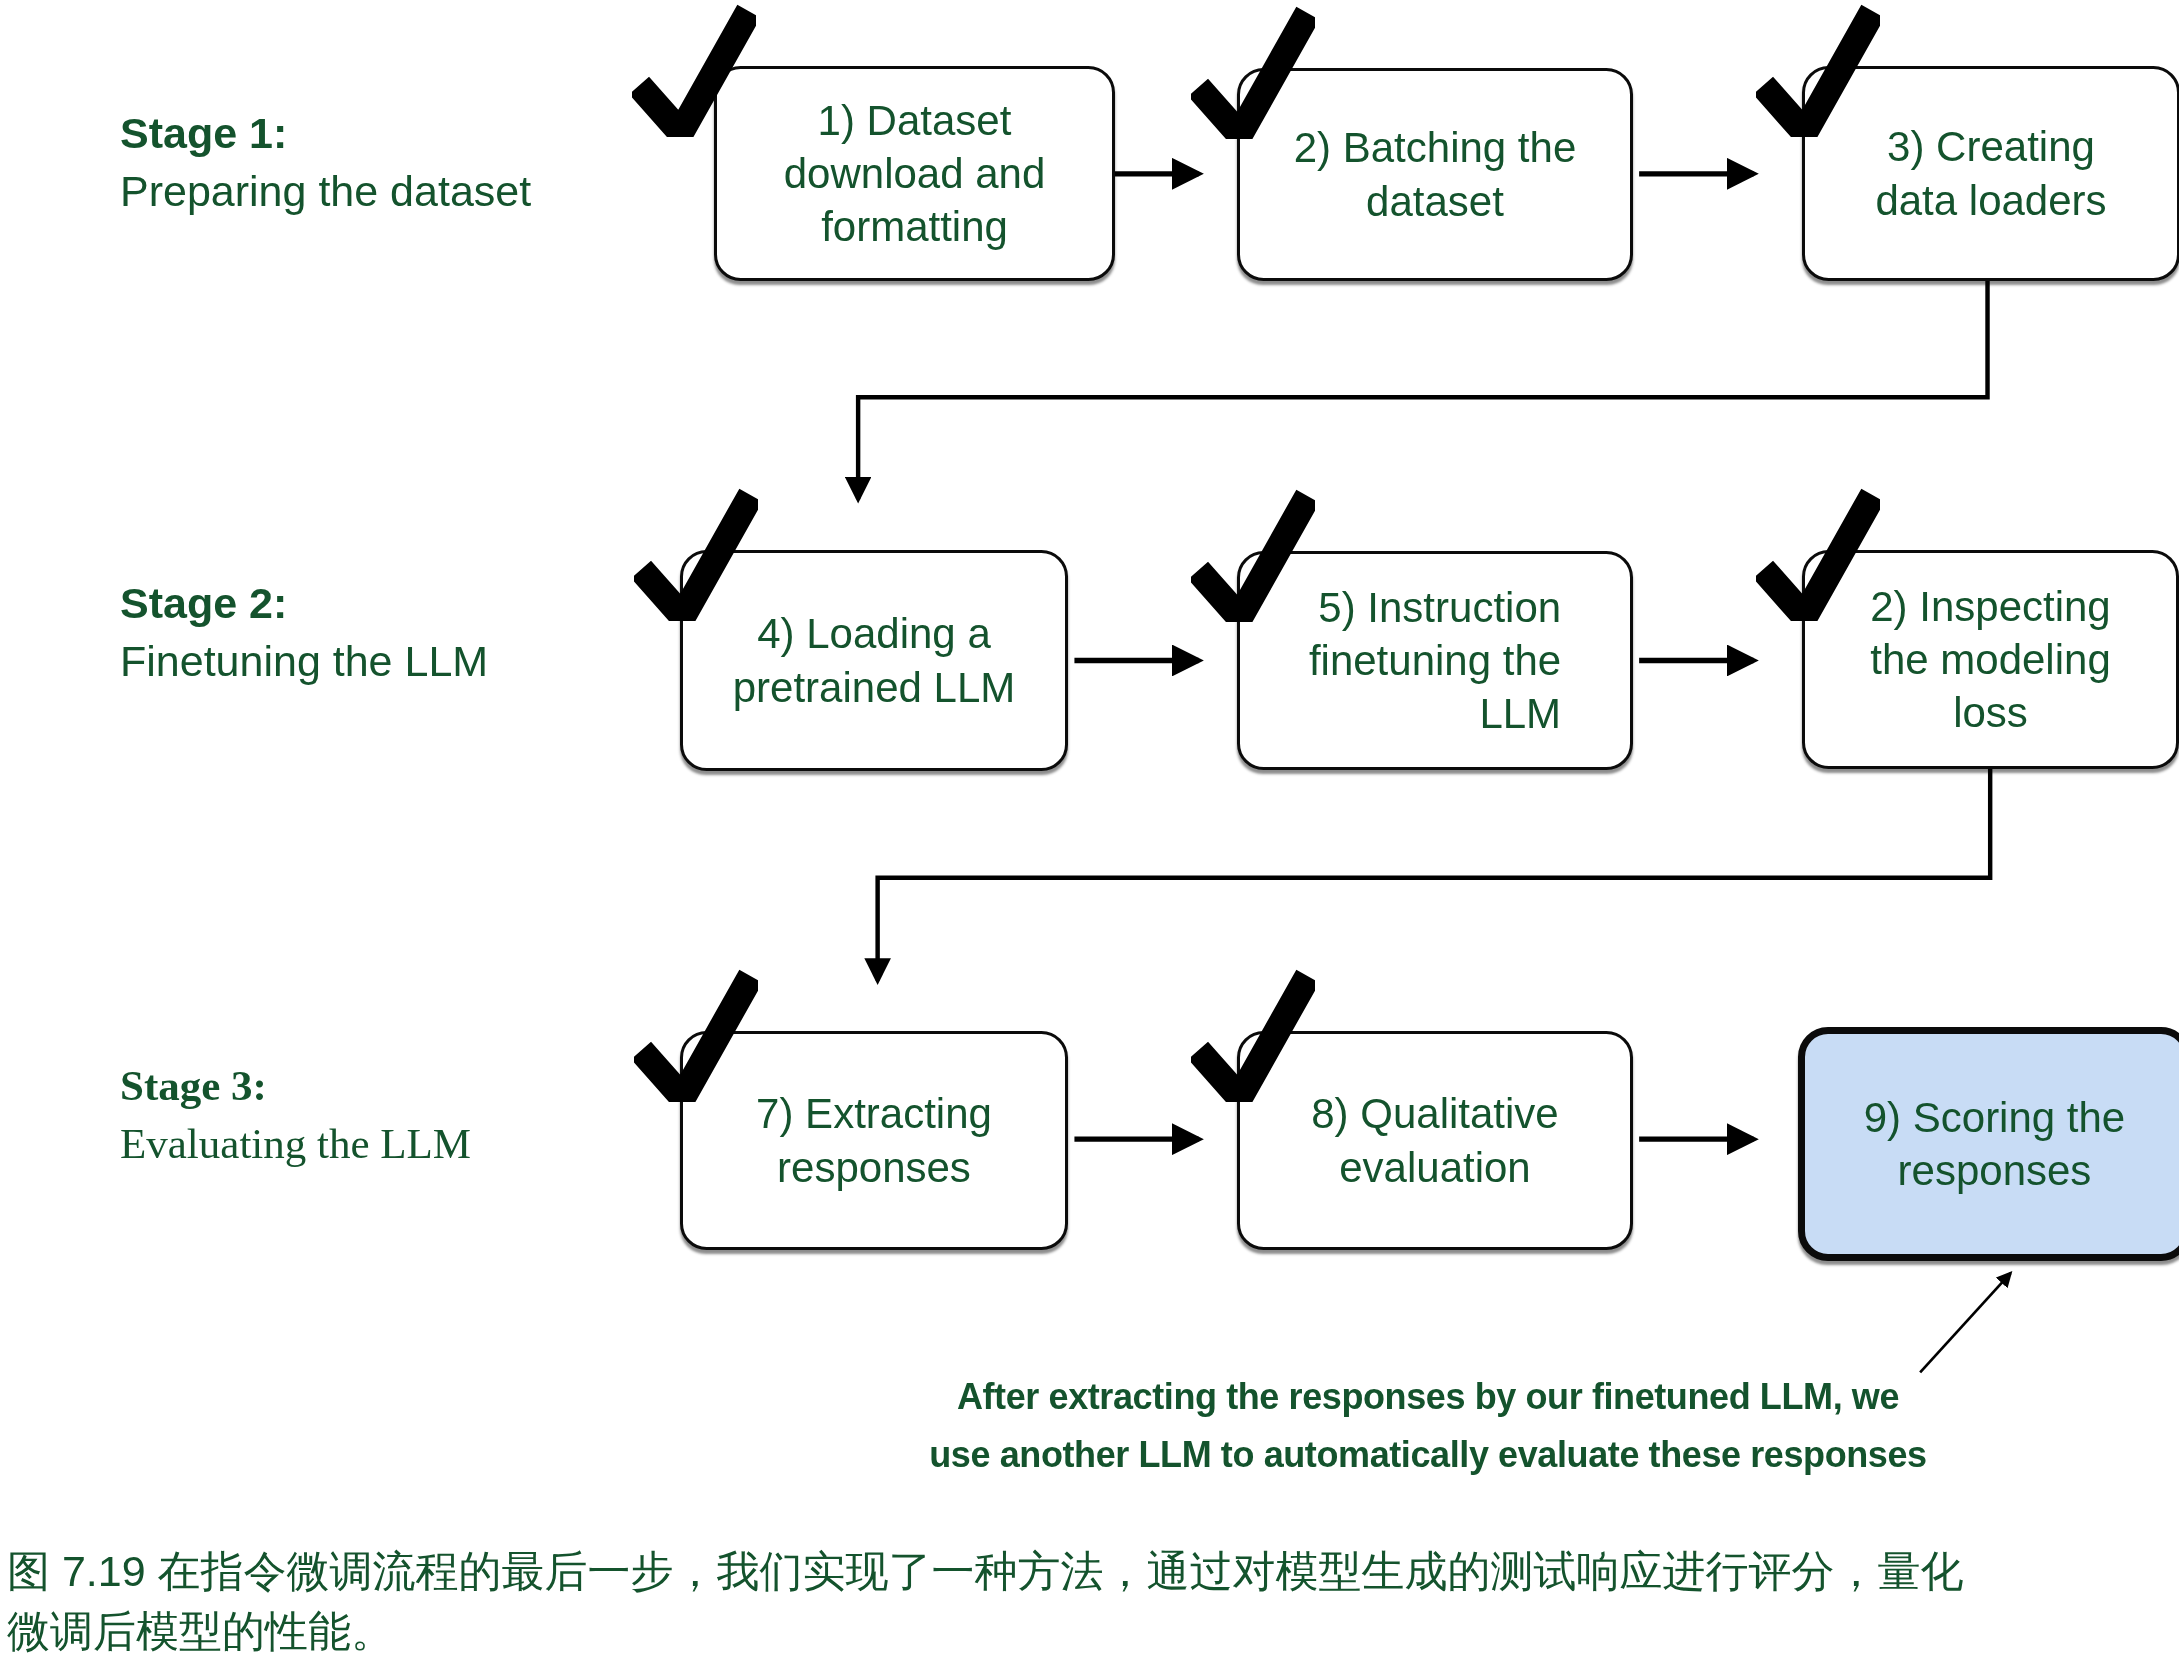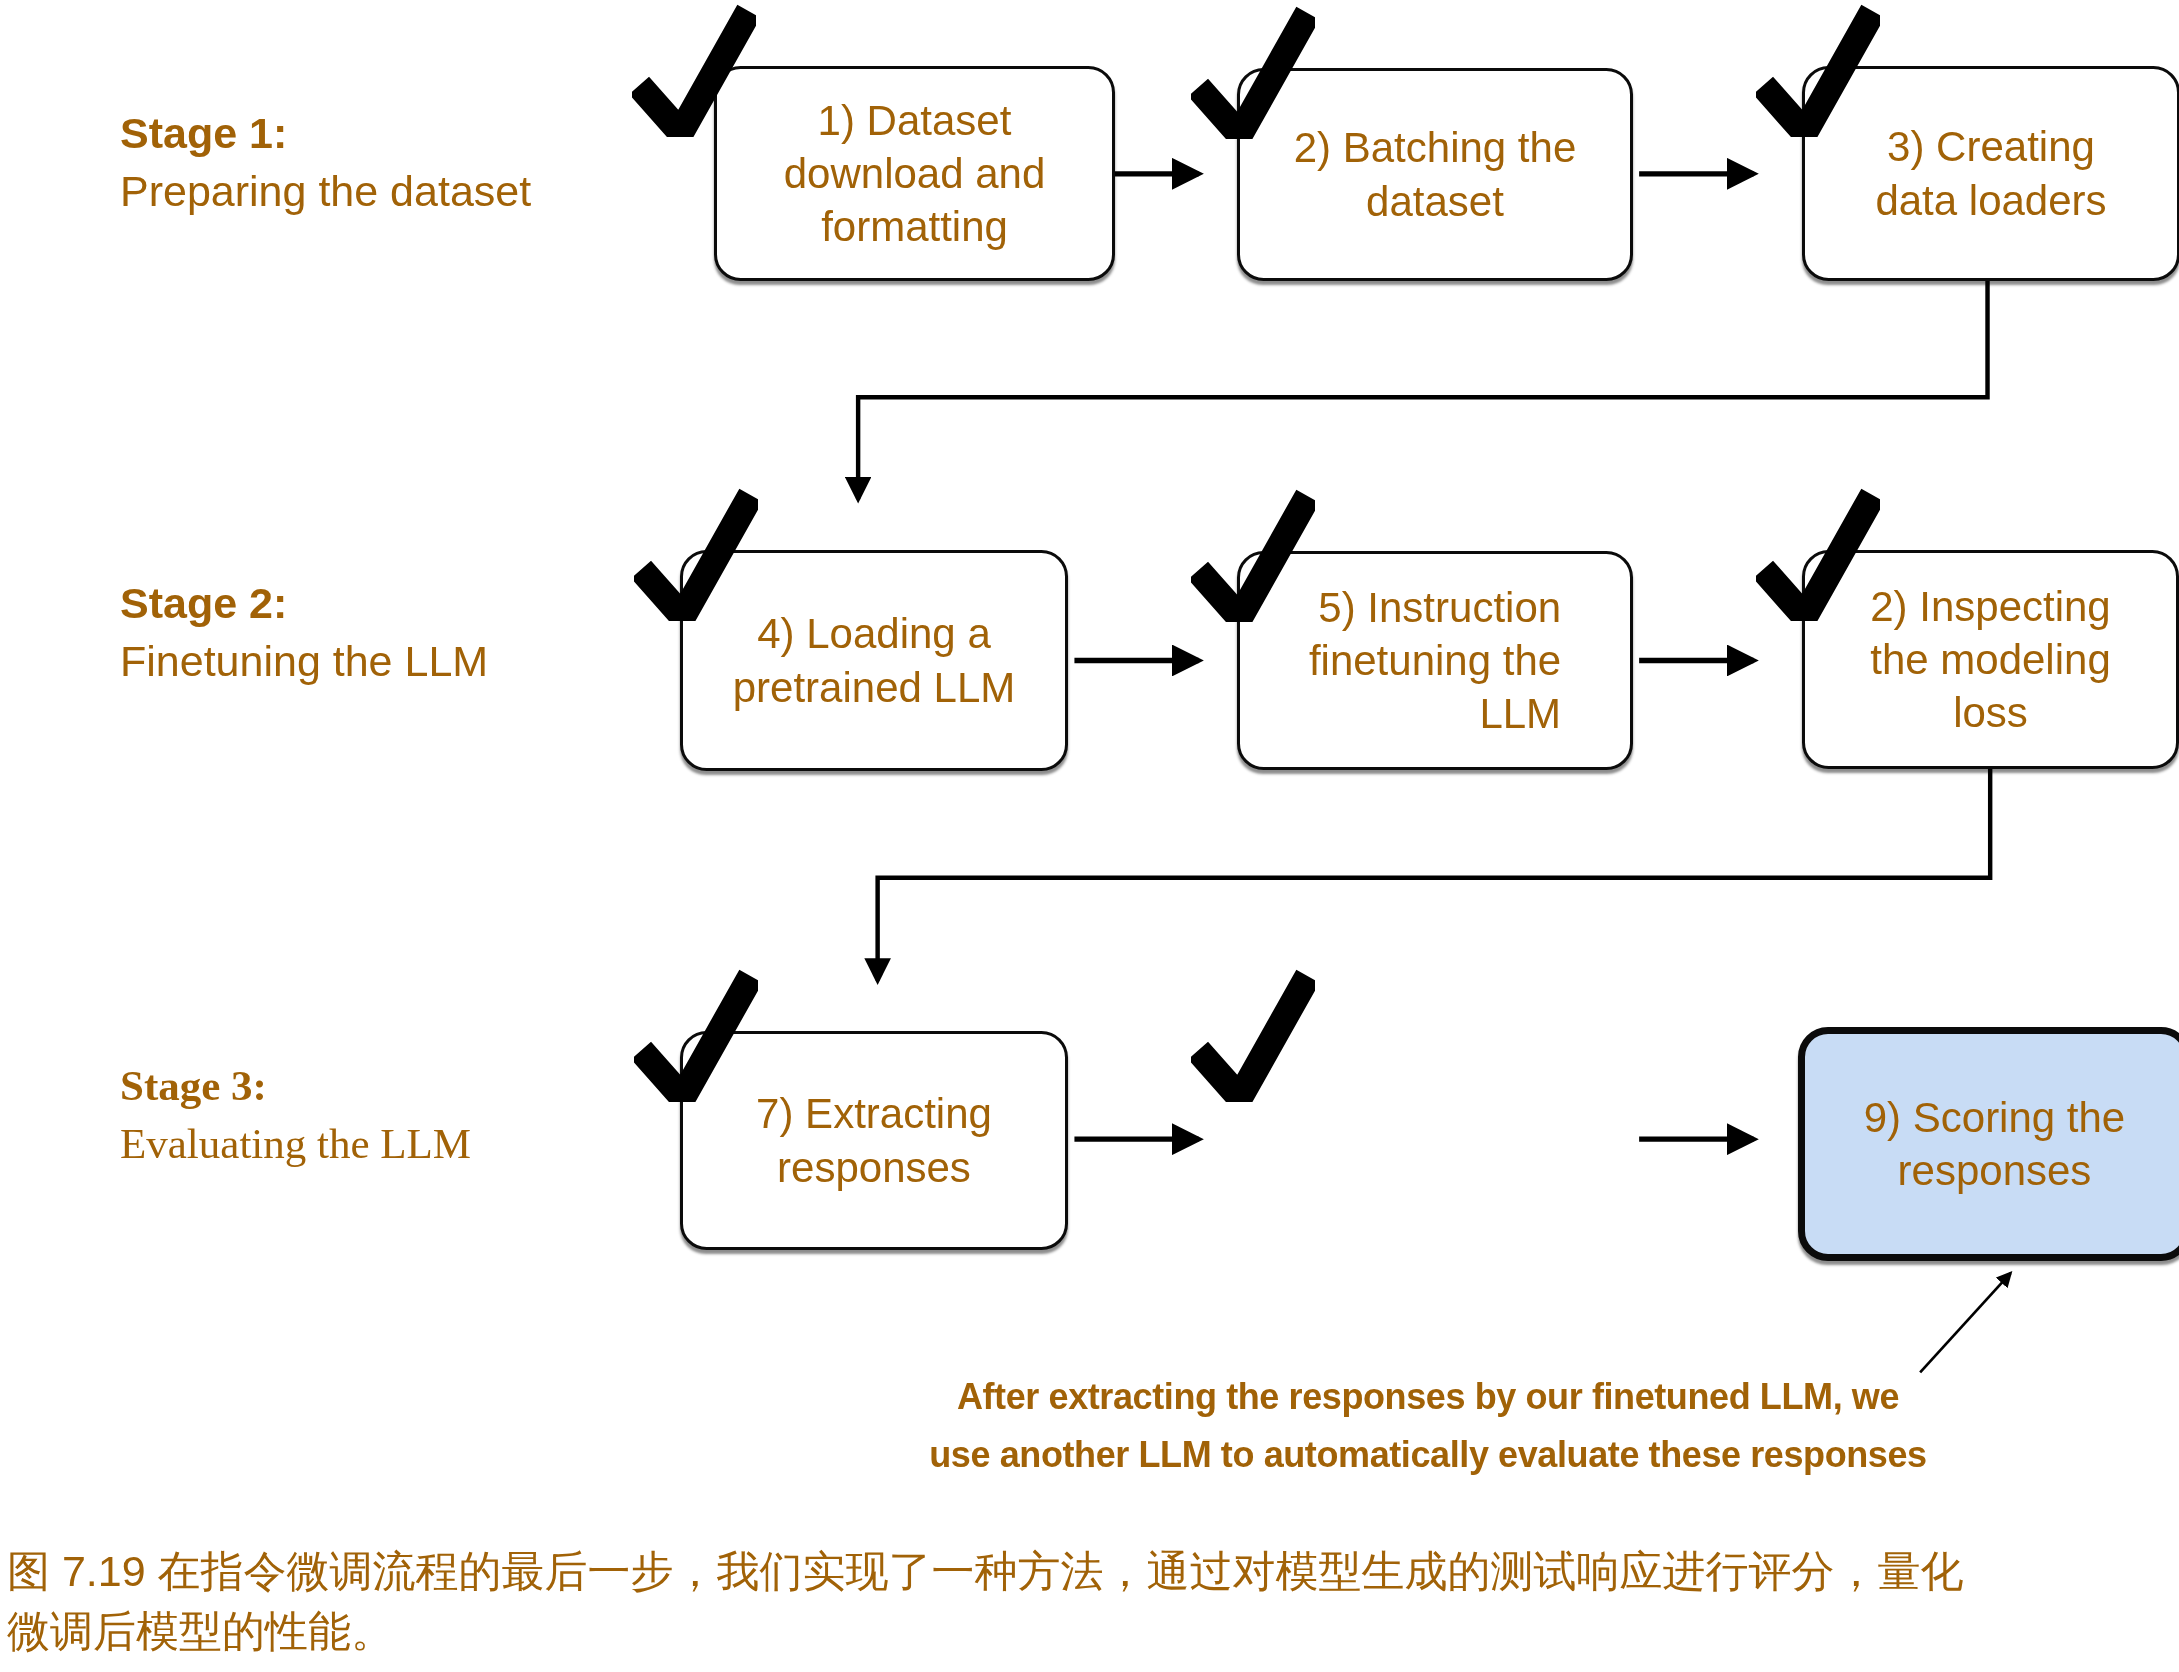--- a/index.html
+++ b/index.html
@@ -1,18 +1,18 @@
 <!DOCTYPE html>
 <html style="font-size:14px"><head>
 <meta charset="utf-8">
 <style>
   html,body{margin:0;padding:0;background:#ffffff;}
   .canvas{
     position:relative; width:2179px; height:1672px; background:#ffffff;
-    font-family:"Liberation Sans", sans-serif; color:#a16207; overflow:hidden;
+    font-family:"Liberation Sans", sans-serif; color:#14532d; overflow:hidden;
   }
   svg.overlay{position:absolute; left:0; top:0; width:2179px; height:1672px; pointer-events:none;}
   .box{
     position:absolute; display:flex; align-items:center; justify-content:center;
     text-align:center; background:#ffffff; border:3.5px solid #0b0b0b; border-radius:26.6px;
     font-size:42px; line-height:1.27; white-space:pre-line;
     box-shadow:0 4.4px 2.7px -0.9px rgba(0,0,0,0.45); z-index:2;
   }
   .box.highlight{border-width:7px; border-radius:30px;}
   .check{position:absolute; z-index:3;}
@@ -73,20 +73,22 @@
 pretrained LLM</div>
   <div class="box" style="left:1237px; top:551px; width:390px; height:213px;text-align:right;">5) Instruction
 finetuning the
 LLM</div>
   <div class="box" style="left:1802px; top:550px; width:371px; height:213px;">2) Inspecting
 the modeling
 loss</div>
 
   <div class="box" style="left:680px; top:1031px; width:382px; height:213px;">7) Extracting
 responses</div>
+  <div class="box" style="left:1237px; top:1031px; width:390px; height:213px;">8) Qualitative
+evaluation</div>
   <div class="box highlight" style="left: 1798px; top: 1027px; width: 379px; height: 220px; background-color: rgb(200, 220, 245);">9) Scoring the
 responses</div>
 
   <svg class="check" style="left:632px; top:4.4px;" width="124" height="133" viewBox="0 0 140 150">
       <path d="M8 92 L55 145 L132 8" stroke="#000" stroke-width="30" fill="none" stroke-linecap="butt" stroke-linejoin="miter"></path>
     </svg>
   <svg class="check" style="left:1191px; top:6.2px;" width="124" height="133" viewBox="0 0 140 150">
       <path d="M8 92 L55 145 L132 8" stroke="#000" stroke-width="30" fill="none" stroke-linecap="butt" stroke-linejoin="miter"></path>
     </svg>
   <svg class="check" style="left:1756px; top:4.4px;" width="124" height="133" viewBox="0 0 140 150">

